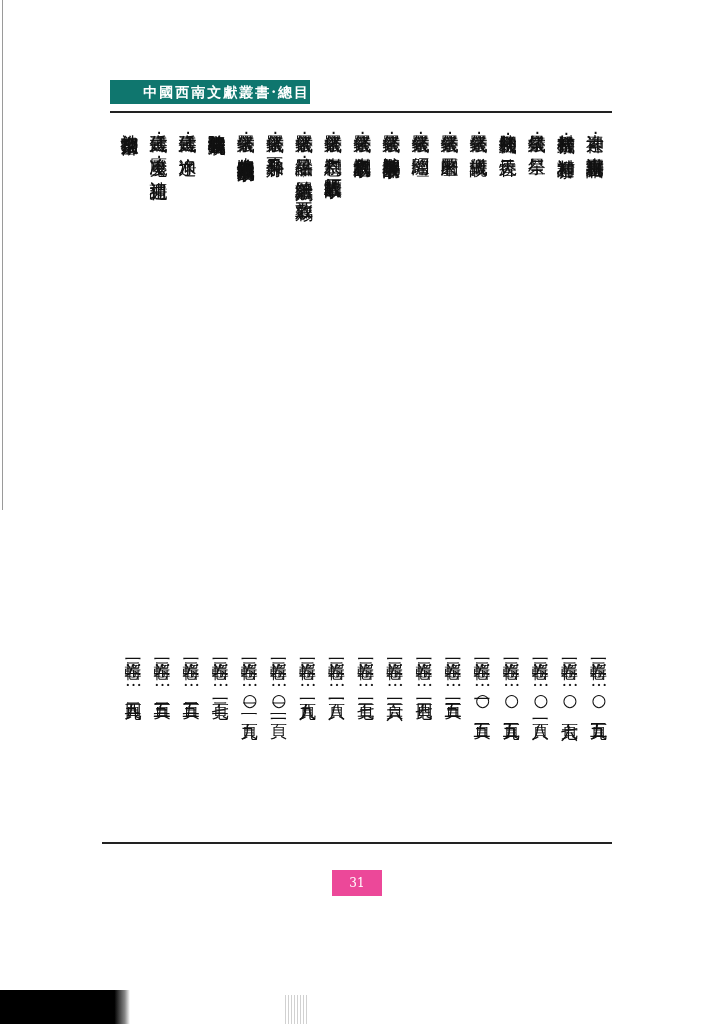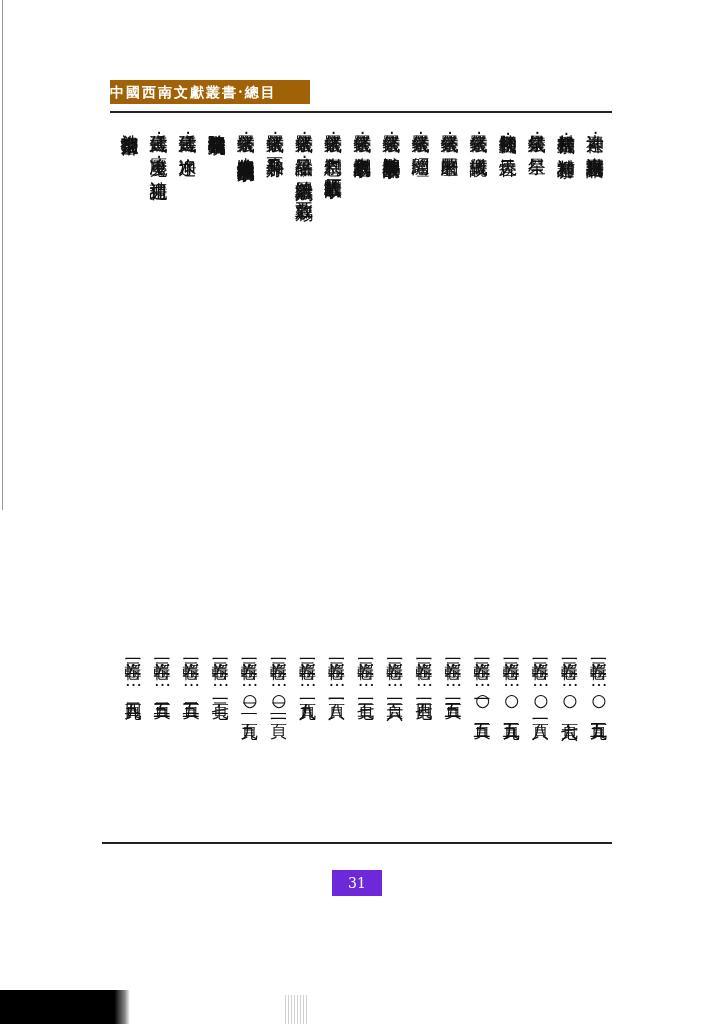--- a/index.html
+++ b/index.html
@@ -8,23 +8,23 @@
       background: #ffffff;
       font-family: "DejaVu Sans", sans-serif;
       color: #111;
     }
     .edge-line {
       position: absolute; left: 2px; top: 0; width: 1px; height: 510px;
       background: #9a9a9a;
     }
     .header-bar {
       position: absolute; left: 110px; top: 80px; width: 200px; height: 24px;
-      background: #a16207; color: #fff;
+      background: #0f766e; color: #fff;
       font-family: "DejaVu Serif", serif; font-size: 14px; font-weight: bold;
-      line-height: 24px; letter-spacing: 2px; text-align: left;
+      line-height: 24px; letter-spacing: 2px; text-align: right;
     }
     .top-rule {
       position: absolute; left: 110px; top: 111px; width: 502px; height: 2px;
       background: #222;
     }
     .col {
       position: absolute; top: 120px; width: 24px;
       font-size: 18px; line-height: 21.5px; text-align: center;
       writing-mode: vertical-rl; text-orientation: upright;
       white-space: nowrap; letter-spacing: 0.5px;
@@ -34,22 +34,22 @@
       font-family: "DejaVu Serif", serif; font-size: 17px; line-height: 20px;
       writing-mode: vertical-rl; text-orientation: upright;
       white-space: nowrap; text-align: left;
     }
     .bottom-rule {
       position: absolute; left: 102px; top: 842px; width: 510px; height: 2px;
       background: #222;
     }
     .page-number {
       position: absolute; left: 332px; top: 870px; width: 50px; height: 26px;
-      background: #6d28d9; color: #fff;
-      font-family: "DejaVu Serif", serif; font-size: 14px; line-height: 26px;
+      background: #ec4899; color: #fff;
+      font-family: "DejaVu Serif", serif; font-size: 12px; line-height: 26px;
       text-align: center;
     }
     .scan-smudge {
       position: absolute; left: 0; top: 990px; width: 130px; height: 34px;
       background: linear-gradient(to right, #000 0%, #000 88%, #888 96%, rgba(255,255,255,0) 100%);
     }
     .scan-noise {
       position: absolute; left: 285px; top: 995px; width: 22px; height: 29px;
       background: repeating-linear-gradient(90deg, rgba(0,0,0,0.18) 0 1px, rgba(255,255,255,0) 1px 3px);
     }

